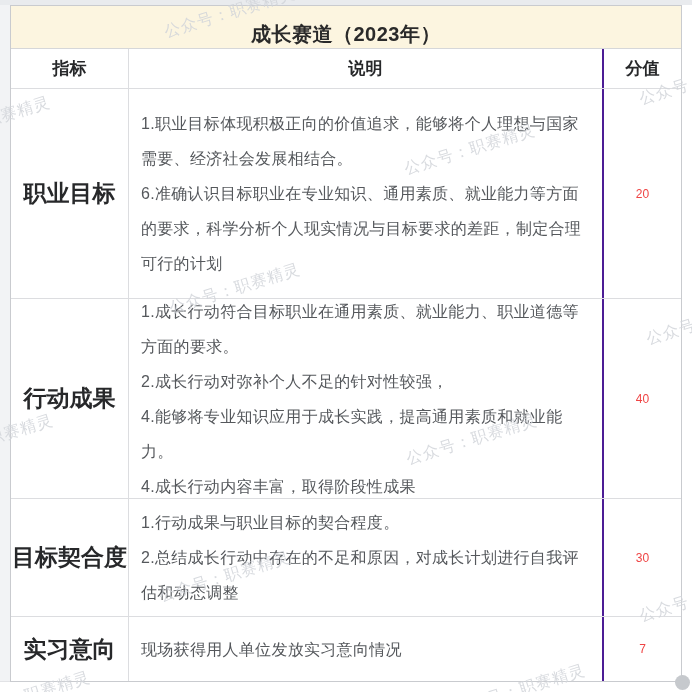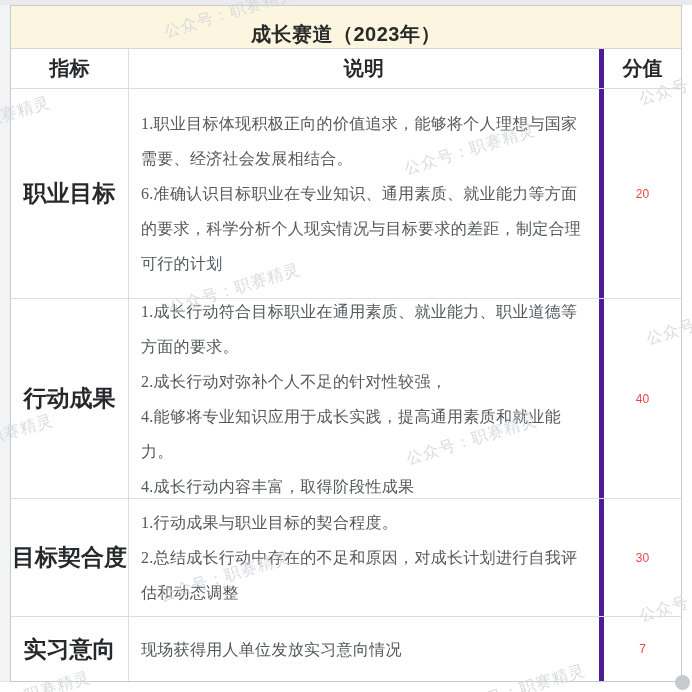--- a/index.html
+++ b/index.html
@@ -23,26 +23,26 @@
   }
   .title-row span{font-size:20px;font-weight:bold;color:#2a2a2a;letter-spacing:0.5px;}
   .row{display:flex;box-sizing:border-box;border-bottom:1px solid #dcdde0;}
   .row.last{border-bottom:none;flex:1 1 auto;}
   .head{height:40px;flex:0 0 40px;}
   .h210{height:210px;flex:0 0 210px;}
   .h200{height:200px;flex:0 0 200px;}
   .h118{height:118px;flex:0 0 118px;}
   .c{box-sizing:border-box;display:flex;align-items:center;justify-content:center;}
   .c-ind{width:118px;flex:0 0 118px;border-right:1px solid #dcdde0;font-size:23px;font-weight:bold;color:#27282a;text-align:center;}
-  .c-desc{width:475px;flex:0 0 475px;border-right:5px solid #4c1d95;
+  .c-desc{width:475px;flex:0 0 475px;border-right:2px solid #4c1d95;
     flex-direction:column;align-items:flex-start;justify-content:center;
-    padding:0 12px;font-size:16px;line-height:35px;color:#55585c;letter-spacing:0.3px;font-family:Liberation Serif, serif;}
+    padding:0 12px;font-size:16px;line-height:35px;color:#55585c;letter-spacing:0.3px;}
   .c-desc p{margin:0;}
   .c-score{flex:1 1 auto;font-size:12px;color:#ef4444;}
-  .head .c{font-size:20px;font-weight:bold;color:#27282a;}
+  .head .c{font-size:17px;font-weight:bold;color:#27282a;}
   .head .c-desc{align-items:center;justify-content:center;padding:0;line-height:normal;}
   .wm-layer{position:absolute;left:0;top:0;width:692px;height:692px;pointer-events:none;z-index:3;}
   .wm{
     position:absolute;transform:translate(-50%,-50%) rotate(-17deg);
     font-size:16px;letter-spacing:1px;white-space:nowrap;opacity:0.85;
   }
   .resize-handle{
     position:absolute;left:675px;top:675px;width:15px;height:15px;border-radius:50%;
     background:#c6c9cd;z-index:4;
   }

